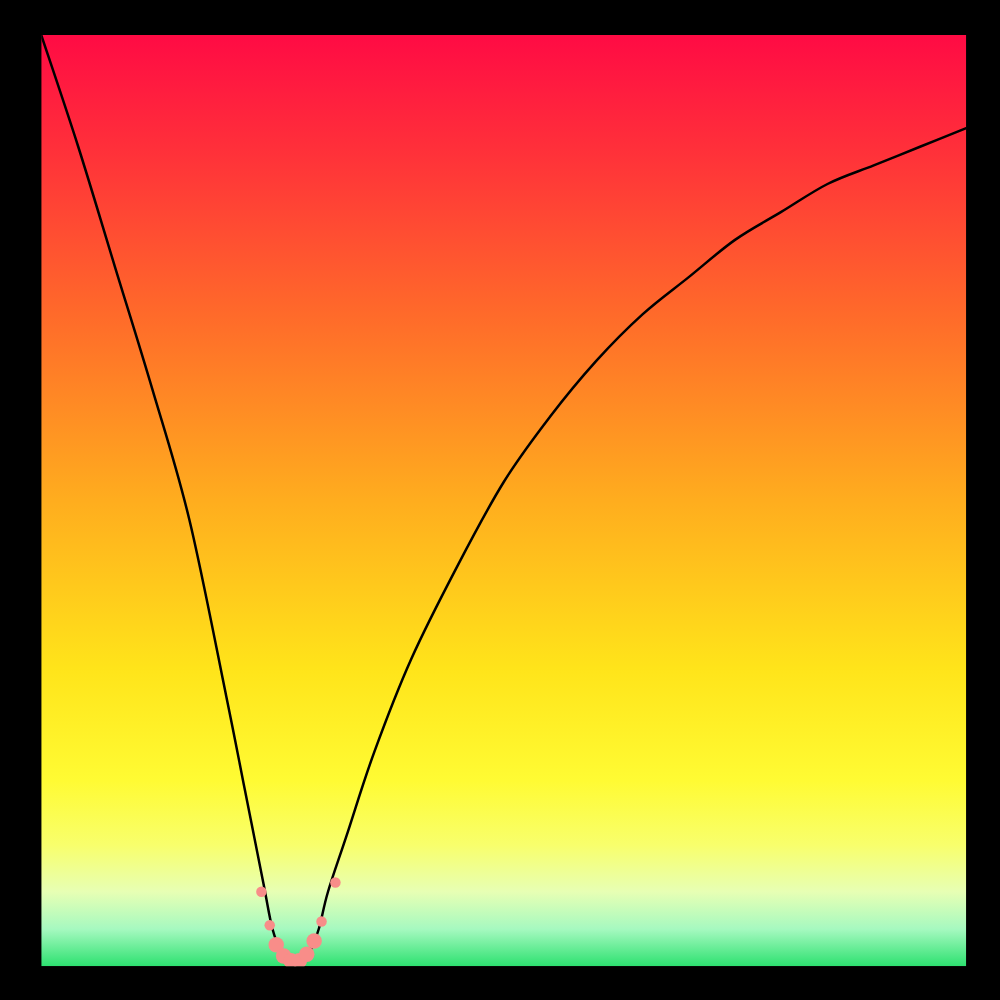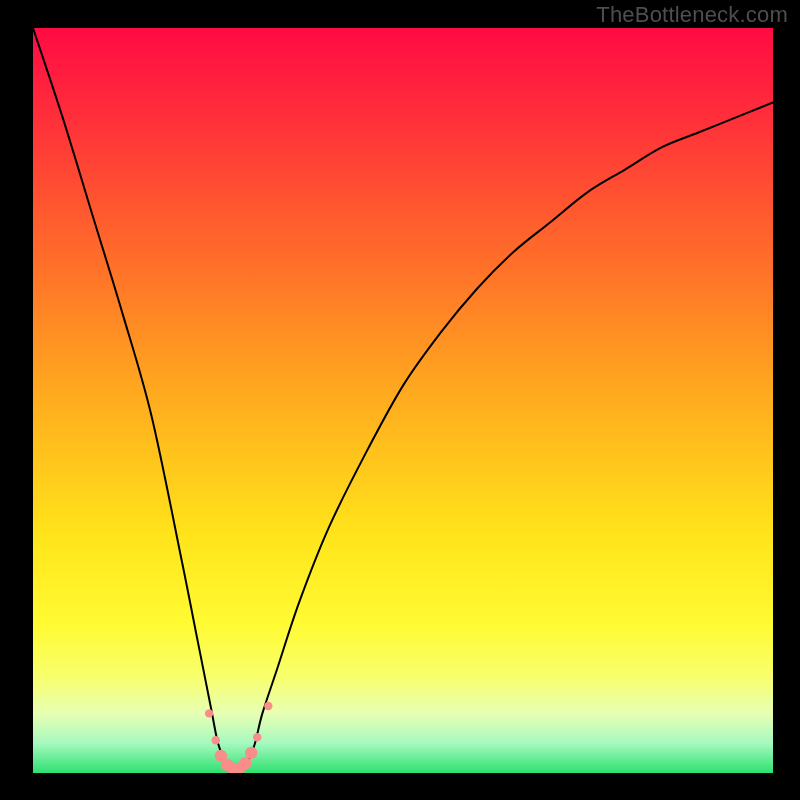--- a/index.html
+++ b/index.html
@@ -60,14 +60,13 @@
         <circle cx="187.96" cy="727.87" r="6.2" fill="#f88d89"></circle>
         <circle cx="193.88" cy="736.80" r="6.2" fill="#f88d89"></circle>
         <circle cx="199.80" cy="740.53" r="6.2" fill="#f88d89"></circle>
         <circle cx="206.46" cy="740.53" r="6.2" fill="#f88d89"></circle>
         <circle cx="212.38" cy="735.32" r="6.2" fill="#f88d89"></circle>
         <circle cx="218.30" cy="724.88" r="6.2" fill="#f88d89"></circle>
         <circle cx="224.22" cy="709.24" r="4.2" fill="#f88d89"></circle>
         <circle cx="235.32" cy="677.95" r="4.2" fill="#f88d89"></circle>
       </svg>
     </div>
-  <div class="watermark" id="wm" style="right: 12px; top: 2px;">TheBottleneck.com</div>
 </div>
 
 </body></html>

